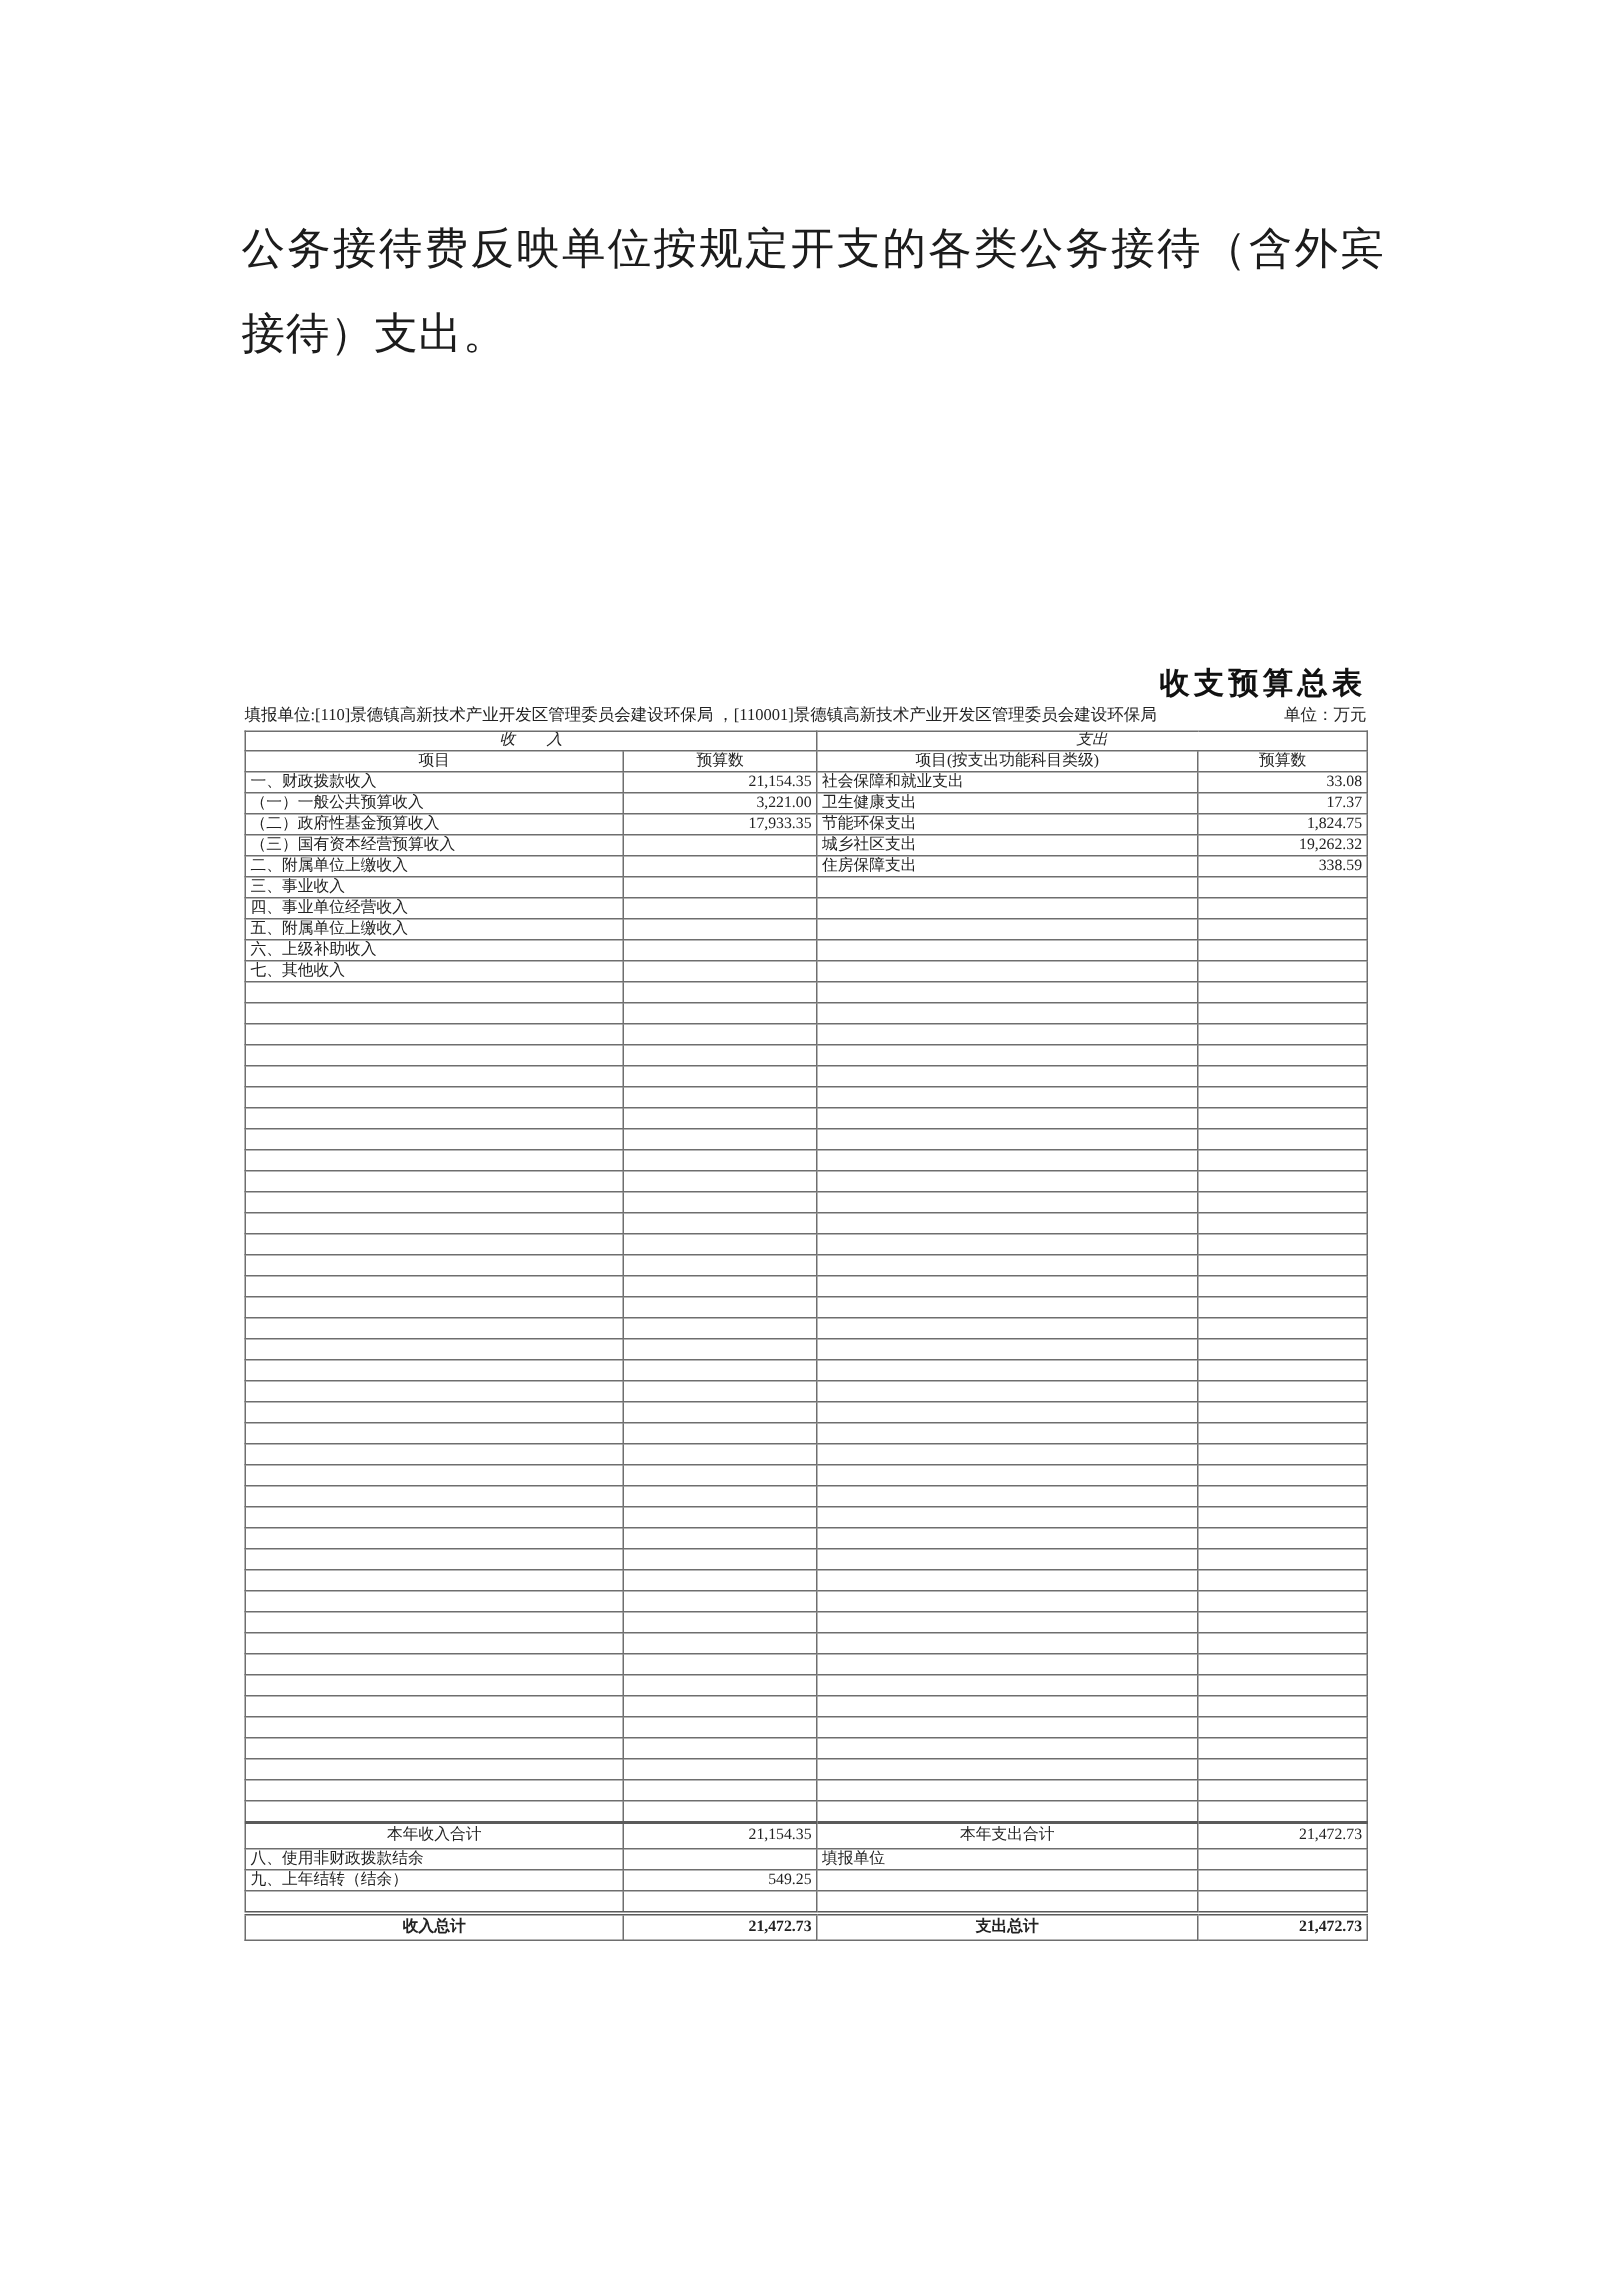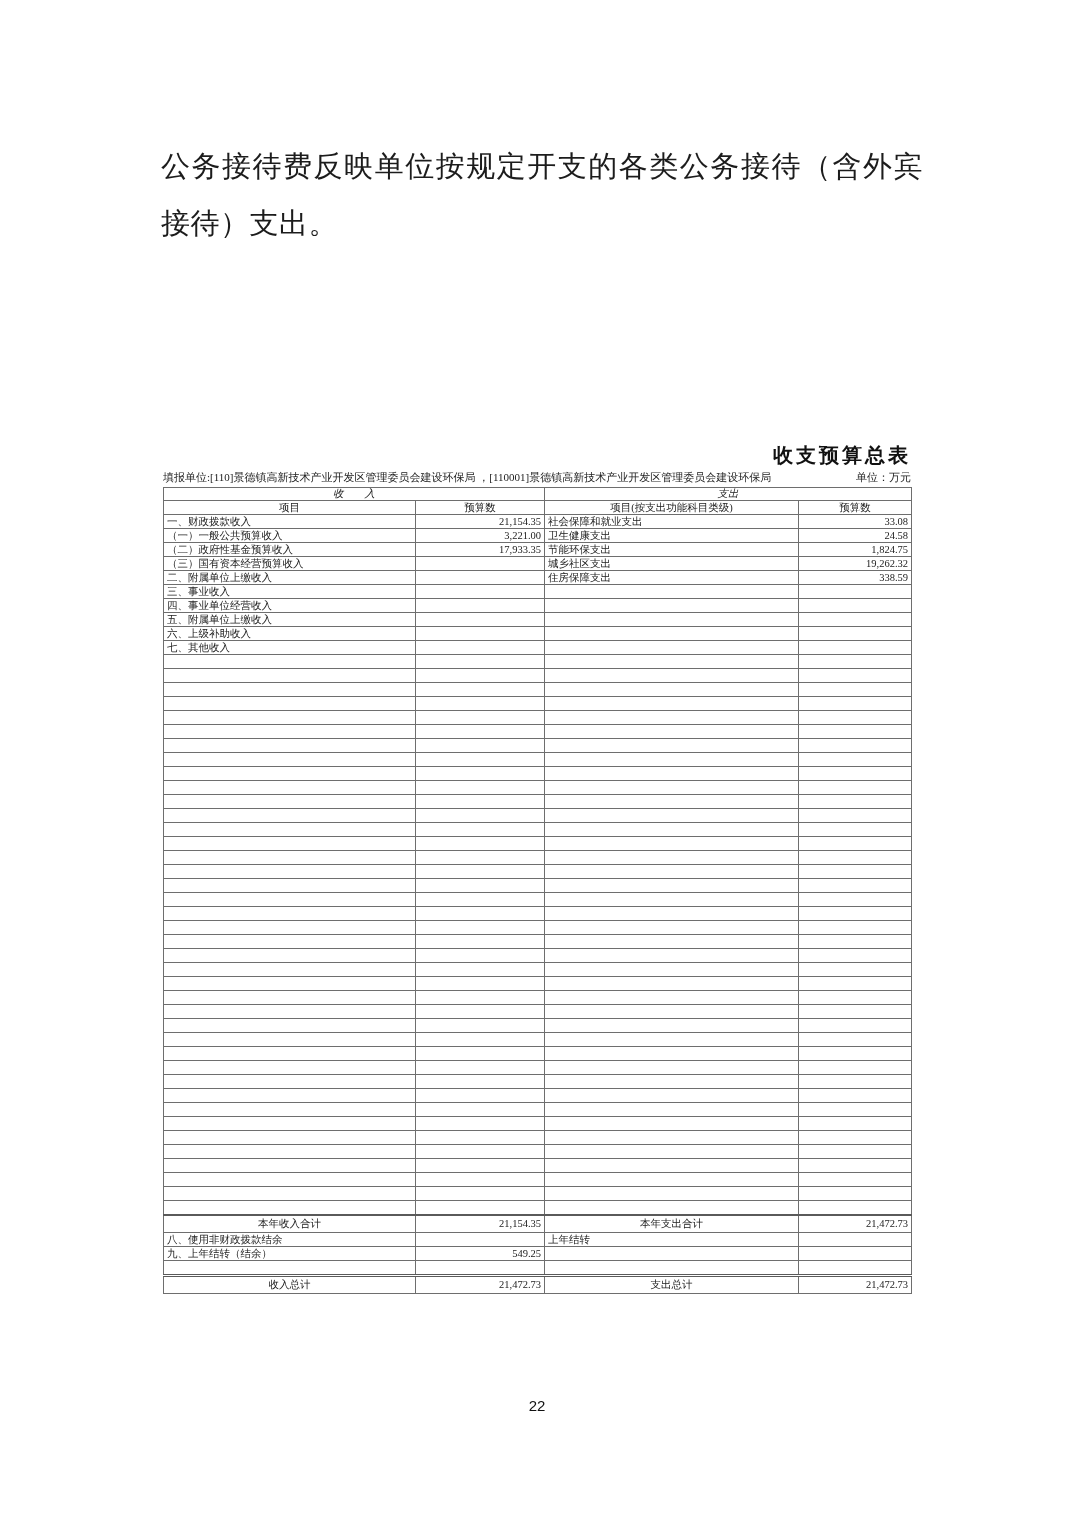--- a/index.html
+++ b/index.html
@@ -66,21 +66,21 @@
     font-weight: normal;
   }
   table.budget th { text-align: center; }
   tr.hdr1 th { height: 12px; font-style: italic; }
   tr.hdr2 th { height: 13px; margin-top: 15px; }
   td.itm { text-align: left; }
   td.sub { padding-left: 30px; }
   td.num { text-align: right; }
   td.ctr { text-align: center; }
   tr.total td { height: 16px; border-top: 2px solid #5a5a5a; }
-  tr.grand td { height: 16px; border-top: 3px double #5a5a5a; }
+  tr.grand td { height: 16px; border-top: 3px double #5a5a5a; font-weight: bold; }
 
   .page-num {
     position: absolute;
     left: 0; top: 1397px;
     width: 100%;
     text-align: center;
     font-size: 15px;
     font-family: "Liberation Sans", sans-serif;
     color: #111;
   }
@@ -122,21 +122,21 @@
         <tr>
           <td class="itm">一、财政拨款收入</td>
           <td class="num">21,154.35</td>
           <td class="itm">社会保障和就业支出</td>
           <td class="num">33.08</td>
         </tr>
         <tr>
           <td class="itm sub">（一）一般公共预算收入</td>
           <td class="num">3,221.00</td>
           <td class="itm">卫生健康支出</td>
-          <td class="num">24.58</td>
+          <td class="num">17.37</td>
         </tr>
         <tr>
           <td class="itm sub">（二）政府性基金预算收入</td>
           <td class="num">17,933.35</td>
           <td class="itm">节能环保支出</td>
           <td class="num">1,824.75</td>
         </tr>
         <tr>
           <td class="itm sub">（三）国有资本经营预算收入</td>
           <td class="num"></td>
@@ -421,21 +421,21 @@
         </tr>
         <tr class="total">
           <td class="ctr">本年收入合计</td>
           <td class="num">21,154.35</td>
           <td class="ctr">本年支出合计</td>
           <td class="num">21,472.73</td>
         </tr>
         <tr>
           <td class="itm">八、使用非财政拨款结余</td>
           <td class="num"></td>
-          <td class="itm">上年结转</td>
+          <td class="itm">填报单位</td>
           <td class="num"></td>
         </tr>
         <tr>
           <td class="itm">九、上年结转（结余）</td>
           <td class="num">549.25</td>
           <td class="itm"></td>
           <td class="num"></td>
         </tr>
         <tr>
           <td class="itm"></td>
@@ -445,15 +445,14 @@
         </tr>
         <tr class="grand">
           <td class="ctr">收入总计</td>
           <td class="num">21,472.73</td>
           <td class="ctr">支出总计</td>
           <td class="num">21,472.73</td>
         </tr>
       </tbody>
   </table>
 
-  <div class="page-num">22</div>
 
 </div>
 
 </body></html>

